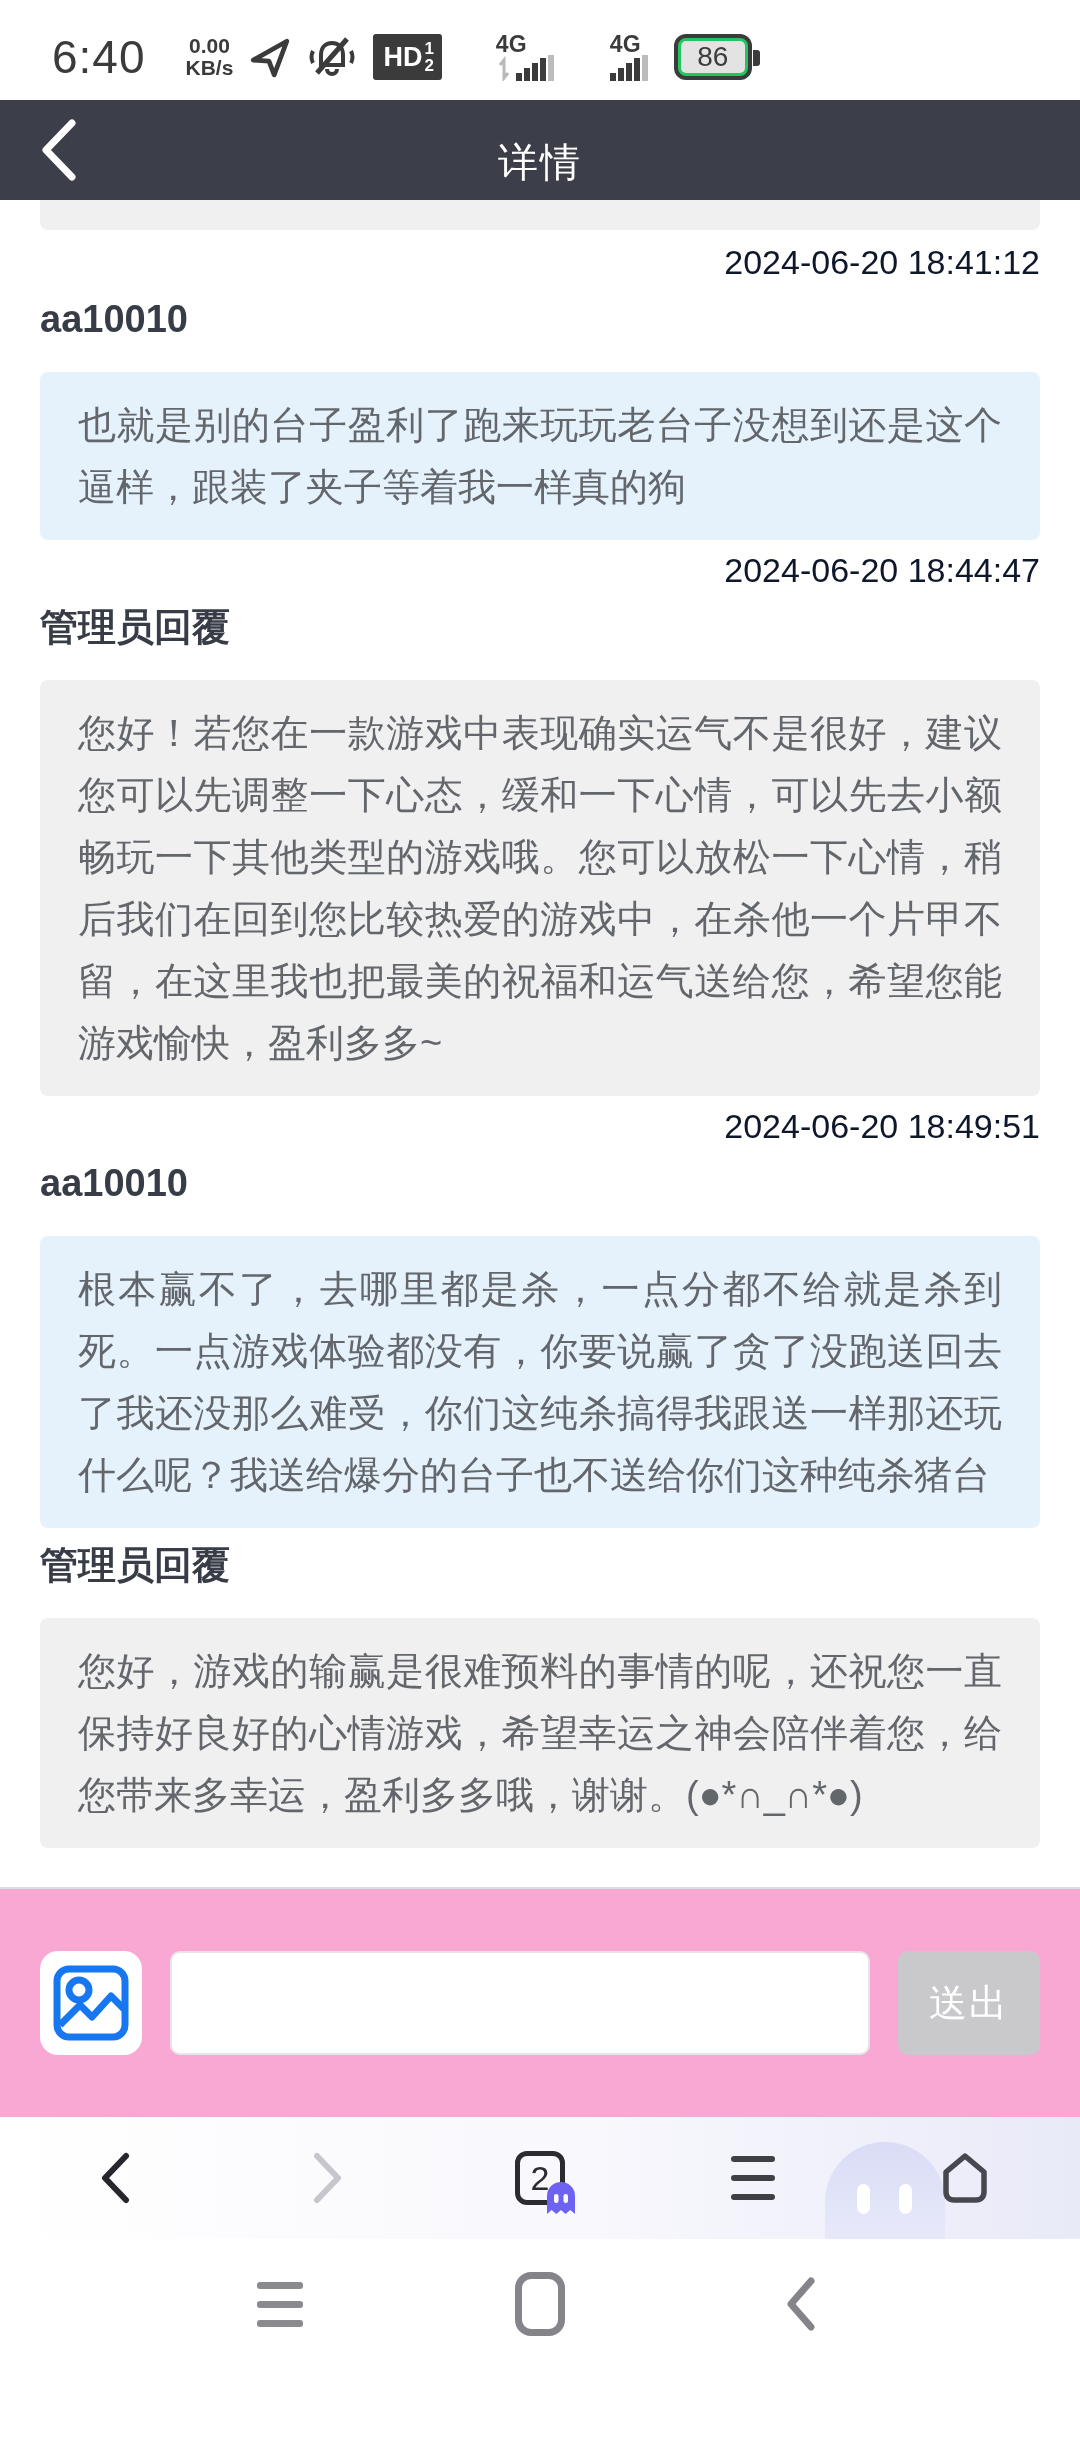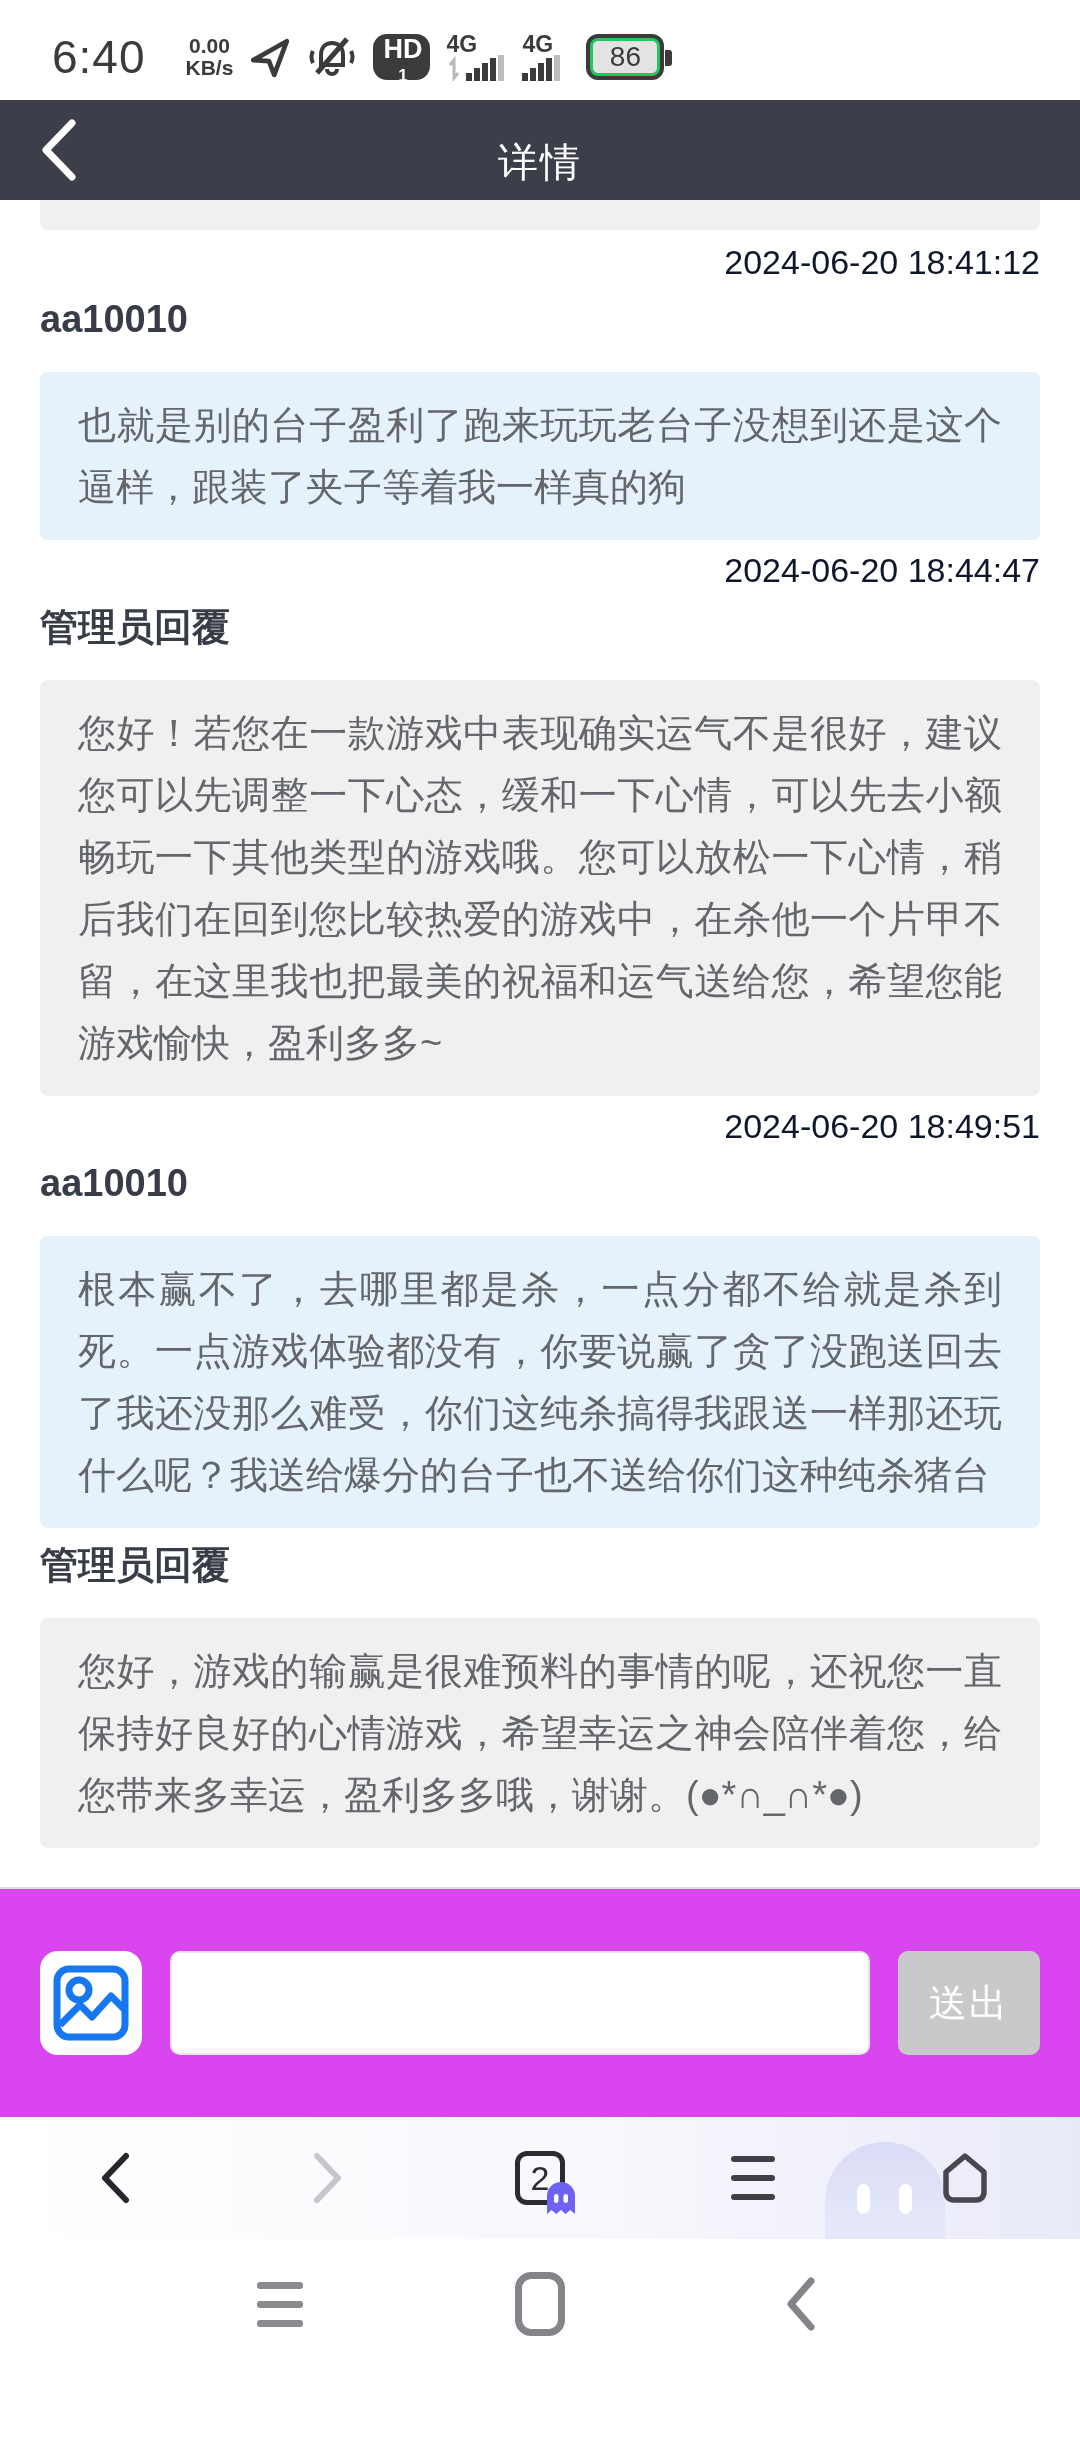--- a/index.html
+++ b/index.html
@@ -12,26 +12,26 @@
 
   
   .status-bar {
     height:100px; display:flex; align-items:center; 
     padding:14px 40px 0 52px; color:#3b3b3b; background:#fff;gap:40px;
   }
   .sb-time { font-size:46px; font-weight:500; letter-spacing:1px; }
   .sb-right { display:flex; align-items:center; gap:16px; }
   .sb-speed { font-size:21px; font-weight:700; line-height:22px; text-align:center; color:#3b3b3b; }
   .hd-badge {
-    background:#3b3b3b; color:#fff; border-radius:14px; height:46px;
-    display:flex; align-items:center; padding:0 8px 0 10px; gap:2px;flex-direction:column;
+    background:#3b3b3b; color:#fff; border-radius:3px; height:46px;
+    display:flex; align-items:center; padding:0 8px 0 10px; gap:2px;
   }
   .hd-badge .hd-txt { font-size:27px; font-weight:700; }
   .hd-nums { display:flex; flex-direction:column; font-size:17px; font-weight:700; line-height:17px; }
-  .sig { display:flex; flex-direction:column; align-items:flex-start; }
+  .sig { display:flex; flex-direction:column; align-items:flex-start;margin-left:38px; }
   .sig .sig-4g { font-size:23px; font-weight:700; line-height:22px; color:#3b3b3b; }
   .battery {
     width:78px; height:46px; border:4px solid #3b3b3b; border-radius:12px;
     display:flex; align-items:center; justify-content:center; position:relative; background:#22c55e;
   }
   .battery .bat-fill { position:absolute; inset:3px; background:#e3e3e3; border-radius:5px; }
   .battery .bat-num { position:relative; font-size:28px; color:#3b3b3b; }
   .battery::after { content:""; position:absolute; right:-12px; top:12px; width:7px; height:16px; background:#3b3b3b; border-radius:0 3px 3px 0; }
 
   
@@ -56,21 +56,21 @@
   .author { margin:14px 40px 0; font-size:38px; font-weight:700; color:#373c46; line-height:46px; }
   .bubble {
     margin:30px 40px 0; padding:22px 38px; border-radius:8px;
     font-size:38px; line-height:62px; color:#63676c; text-align:justify;
   }
   .bubble.user { background:#e5f2fb; }
   .bubble.admin { background:#f0f0f1; }
 
   
   .composer {
-    height:230px; background:#d946ef; border-top:2px solid #dddde0;
+    height:230px; background:#f9a8d4; border-top:2px solid #dddde0;
     display:flex; align-items:center; padding:0 40px; gap:28px;
   }
   .img-btn {
     width:102px; height:104px; background:#fff; border-radius:18px;
     display:flex; align-items:center; justify-content:center; flex:none;
   }
   .composer-input {
     flex:1; height:104px; background:#fff; border:2px solid #e6e6e8; border-radius:10px;
     font-size:38px; padding:0 26px; color:#333; outline:none;
     font-family:"Liberation Sans","DejaVu Sans",sans-serif;

